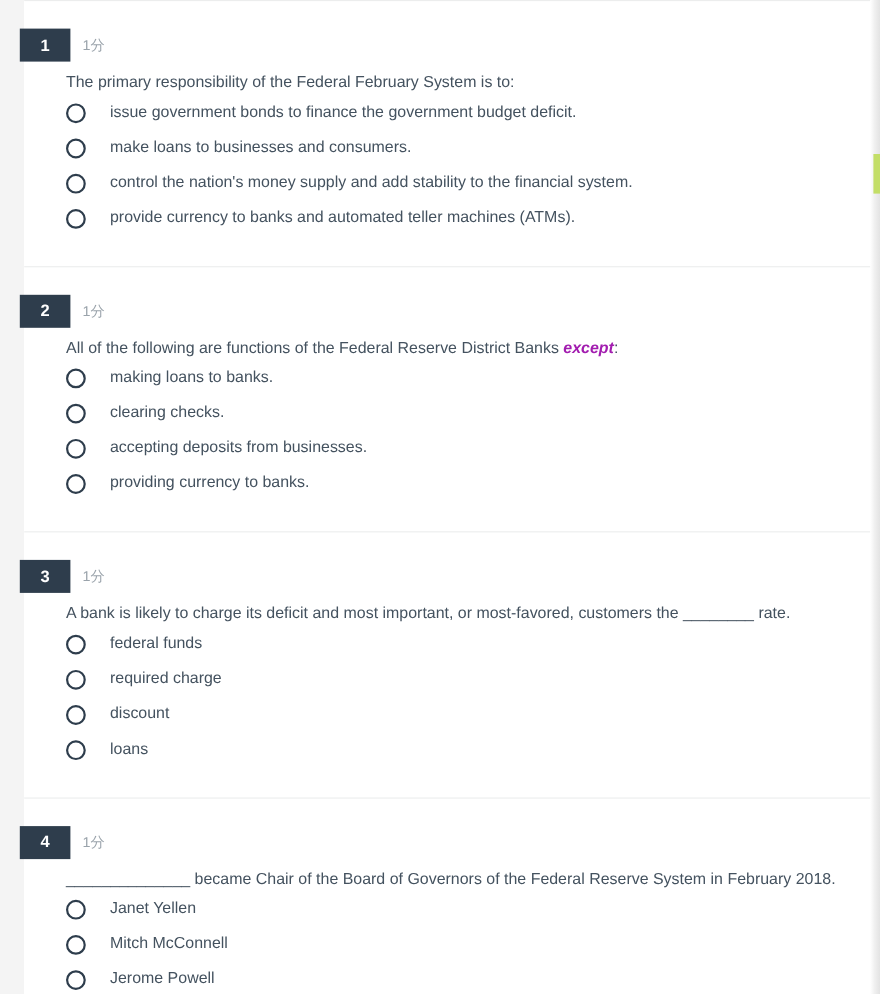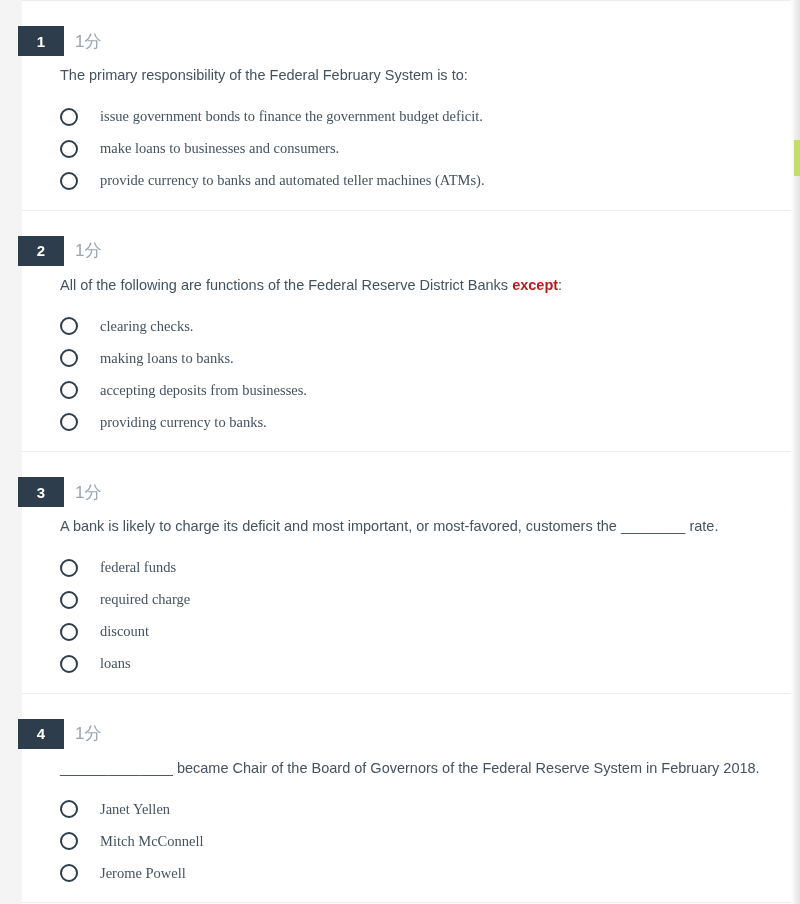--- a/index.html
+++ b/index.html
@@ -83,48 +83,48 @@
   }
 
   .question-points {
     position: absolute;
     left: 53px;
     top: 0;
     height: 30px;
     display: flex;
     align-items: center;
     color: #9aa3ab;
-    font-size: 17px;
+    font-size: 13px;
   }
 
   .question-prompt {
     margin: 10px 0 0 38px;
     padding-right: 8px;
     font-size: 14.5px;
     line-height: 1.35;
     color: #44525f;
     white-space: nowrap;
   }
   .question-prompt .em-except {
+    font-style: italic;
     font-weight: bold;
-    color: #b91c1c;
+    color: #a21caf;
   }
 
   
   .option-list {
     margin: 8px 0 0 0;
     padding: 0;
     list-style: none;
   }
   .option-row {
     display: flex;
-    align-items: flex-end;
+    align-items: flex-start;
     height: 32px;
     padding-left: 38px;
-    font-family: Liberation Serif, serif;
   }
   .option-radio {
     flex: 0 0 auto;
     width: 18px;
     height: 18px;
     border: 2px solid #2e3d4c;
     border-radius: 50%;
     box-sizing: border-box;
     background: #ffffff;
   }
@@ -174,38 +174,42 @@
           <li class="option-row">
             <span class="option-radio"></span>
             <span class="option-label">issue government bonds to finance the government budget deficit.</span>
           </li>
           <li class="option-row">
             <span class="option-radio"></span>
             <span class="option-label">make loans to businesses and consumers.</span>
           </li>
           <li class="option-row">
             <span class="option-radio"></span>
+            <span class="option-label">control the nation's money supply and add stability to the financial system.</span>
+          </li>
+          <li class="option-row">
+            <span class="option-radio"></span>
             <span class="option-label">provide currency to banks and automated teller machines (ATMs).</span>
           </li>
         </ul>
       </div>
       <div class="question-card">
         <div class="question-head">
           <div class="question-number-badge">2</div>
           <div class="question-points">1分</div>
         </div>
         <div class="question-prompt"><span>All of the following are functions of the Federal Reserve District Banks </span><span class="em-except">except</span><span>:</span></div>
         <ul class="option-list">
           <li class="option-row">
             <span class="option-radio"></span>
+            <span class="option-label">making loans to banks.</span>
+          </li>
+          <li class="option-row">
+            <span class="option-radio"></span>
             <span class="option-label">clearing checks.</span>
-          </li>
-          <li class="option-row">
-            <span class="option-radio"></span>
-            <span class="option-label">making loans to banks.</span>
           </li>
           <li class="option-row">
             <span class="option-radio"></span>
             <span class="option-label">accepting deposits from businesses.</span>
           </li>
           <li class="option-row">
             <span class="option-radio"></span>
             <span class="option-label">providing currency to banks.</span>
           </li>
         </ul>

